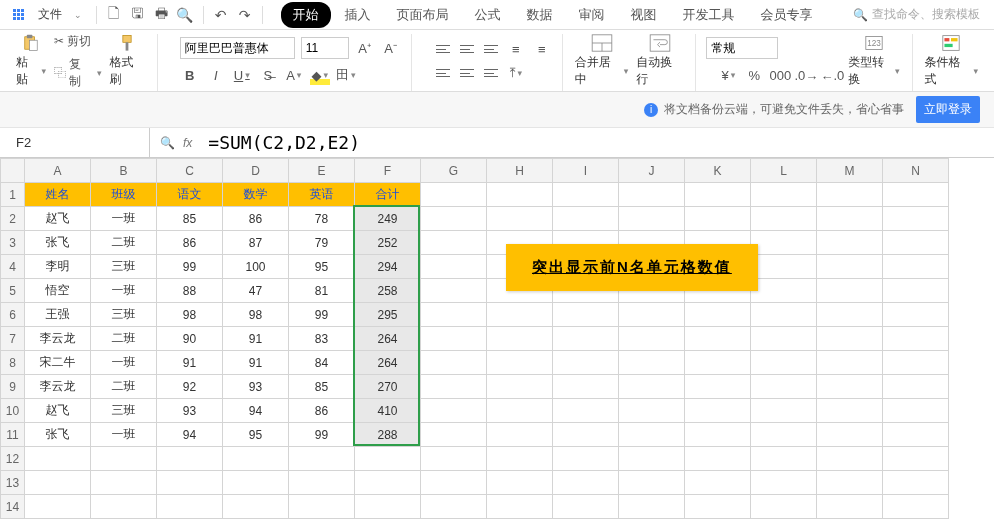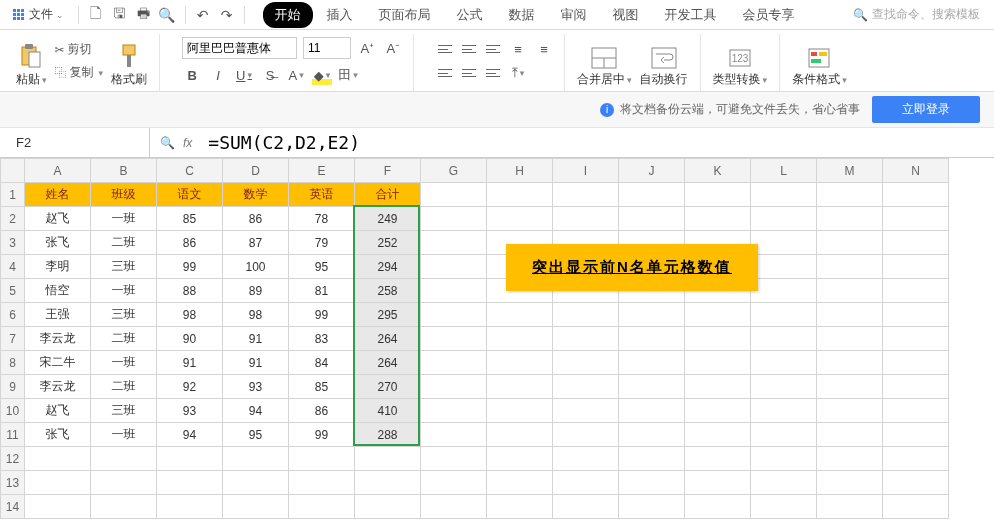--- a/index.html
+++ b/index.html
@@ -1,20 +1,20 @@
 <!DOCTYPE html>
 <html><head>
 <meta charset="utf-8">
 <style>
 * { margin:0; padding:0; box-sizing:border-box; font-family:"Microsoft YaHei",Arial,sans-serif; }
 body { background:#fff; font-size:12px; color:#333; user-select:none; width:994px; height:526px; overflow:hidden; position:relative; }
 
 
 .menubar { display:flex; align-items:center; height:30px; border-bottom:1px solid #ddd; padding:0 4px; gap:2px; }
-.menubar .filebtn { display:flex; align-items:center; gap:3px; padding:4px 8px; cursor:pointer; color:#444; }
+.menubar .filebtn { display:flex; align-items:center; gap:12px; padding:4px 8px; cursor:pointer; color:#444; }
 .menubar .sep { width:1px; height:18px; background:#ddd; margin:0 4px; }
 .menubar .qicon { width:22px; height:22px; display:flex; align-items:center; justify-content:center; cursor:pointer; color:#555; font-size:14px;}
 .menubar .tabset { display:flex; margin-left:12px; gap:2px; align-items:center;}
 .tab { padding:4px 12px; cursor:pointer; color:#555; font-size:13px; }
 .tab.active { background:#000000; color:#fff; border-radius:12px; }
 .search-hint { margin-left:auto; color:#aaa; display:flex; align-items:center; gap:4px; padding-right:10px;}
 
 
 .ribbon { display:flex; height:62px; border-bottom:1px solid #ddd; padding:4px 4px 0 4px; }
 .rgroup { display:flex; flex-direction:row; padding:0 8px; border-right:1px solid #e5e5e5; align-items:flex-start;}
@@ -30,38 +30,38 @@
 .fmtbtn { width:20px; height:20px; display:flex; align-items:center; justify-content:center; cursor:pointer; color:#555; font-size:13px;}
 .fmtbtn.bold{font-weight:bold;} .fmtbtn.italic{font-style:italic;} .fmtbtn.uline{text-decoration:underline;}
 .alignbtn { width:18px; height:18px; display:flex; align-items:center; justify-content:center; cursor:pointer;}
 .alignbtn span{display:block;width:14px;border-top:1px solid #666;border-bottom:1px solid #666;height:8px;position:relative;}
 .alignbtn span::after{content:"";position:absolute;top:3px;left:0;width:10px;border-top:1px solid #666;}
 .dd::after { content:"▾"; font-size:9px; margin-left:2px; color:#888;}
 
 
 .infobar { height:36px; background:#f7f7f7; display:flex; align-items:center; justify-content:flex-end; padding:0 14px; gap:12px; border-bottom:1px solid #e5e5e5;}
 .infobar .msg { color:#666; display:flex; align-items:center; gap:6px;}
-.infobar .loginbtn { background:#3b82f6; color:#fff; padding:5px 30px; cursor:pointer; border-radius:2px;}
+.infobar .loginbtn { background:#3b82f6; color:#fff; padding:5px 8px; cursor:pointer; border-radius:2px;}
 .infoicon{width:14px;height:14px;border-radius:50%;background:#3b82f6;color:#fff;display:inline-flex;align-items:center;justify-content:center;font-size:10px;}
 
 
 .fxbar { display:flex; height:30px; border-bottom:1px solid #ccc; }
 .namebox { width:150px; border-right:1px solid #ccc; padding:0 16px; font-size:13px; display:flex; align-items:center; color:#333; height:100%; }
 .fxtools { display:flex; align-items:center; gap:8px; padding:0 10px; color:#777;}
 .fxinput { flex:1; padding:0 6px; font-family:Consolas,monospace; font-size:18px; height:100%; border:none; outline:none;}
 
 
 .sheet { position:relative; overflow:auto; height:368px; }
 table.grid { border-collapse:collapse; table-layout:fixed; }
 table.grid th, table.grid td { border:1px solid #d4d4d4; height:24px; font-size:12px; text-align:center; font-weight:normal;}
 table.grid th { background:#f3f3f3; color:#666; }
 th.rowh { width:24px; background:#f3f3f3;}
 th.colh { width:66px; }
 td { background:#fff; }
-td.hdr { background:#ffbf00; font-weight:bold; color:#7f1d1d;}
+td.hdr { background:#ffbf00; font-weight:bold; color:#1d4ed8;}
 td.sel { background:#e8e8e8; }
 .selborder { position:absolute; border:2px solid #2e9e4a; pointer-events:none; }
 .floatnote { position:absolute; background:#ffbf00; color:#000; font-size:15px; font-weight:bold; padding:14px 26px; display:flex; align-items:center; justify-content:center; box-shadow:1px 1px 3px rgba(0,0,0,.2); letter-spacing:2px;text-decoration:underline;}
 
 svg { display:block; }
 .caret{font-size:9px;color:#888;}
 </style>
 </head>
 <body>
 
@@ -205,20 +205,30 @@
       <svg width="26" height="22" viewBox="0 0 26 22">
           <rect x="1" y="1" width="24" height="20" fill="none" stroke="#888"></rect>
           <path d="M5 7 h14 a3 3 0 0 1 0 6 h-6" fill="none" stroke="#888"></path>
           <path d="M13 10 l-3 3 l3 3" fill="none" stroke="#888"></path>
         </svg>
       <span class="biglabel">自动换行</span>
     </div>
   </div>
 
   <div class="rgroup">
+    <div class="row2" style="gap:6px">
+      <input class="combo" style="width: 72px;" value="常规">
+      <div class="btnrow">
+        <div class="fmtbtn dd">¥</div>
+        <div class="fmtbtn">%</div>
+        <div class="fmtbtn">000</div>
+        <div class="fmtbtn">.0→</div>
+        <div class="fmtbtn">←.0</div>
+      </div>
+    </div>
     <div class="vcol">
       <svg width="24" height="22" viewBox="0 0 24 22">
           <rect x="2" y="3" width="20" height="16" fill="none" stroke="#888"></rect>
           <text x="12" y="15" text-anchor="middle" font-size="10" fill="#888">123</text>
         </svg>
       <span class="biglabel">
           <span>类型转换</span>
           <span class="caret">▾</span>
         </span>
     </div>
@@ -343,21 +353,21 @@
           <td class=""></td>
           <td class=""></td>
           <td class=""></td>
           <td class=""></td>
         </tr>
         <tr>
           <th class="rowh">5</th>
           <td class="">悟空</td>
           <td class="">一班</td>
           <td class="">88</td>
-          <td class="">89</td>
+          <td class="">47</td>
           <td class="">81</td>
           <td class="sel">258</td>
           <td class=""></td>
           <td class=""></td>
           <td class=""></td>
           <td class=""></td>
           <td class=""></td>
           <td class=""></td>
           <td class=""></td>
           <td class=""></td>

